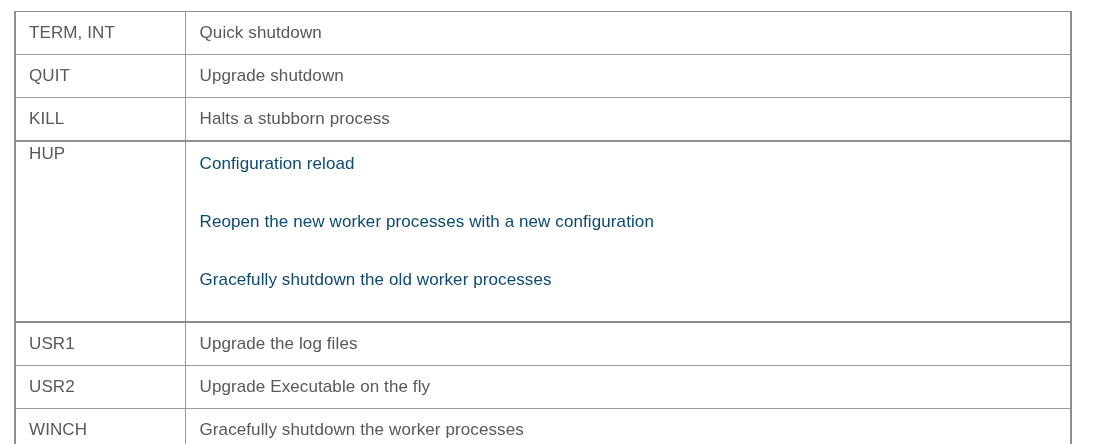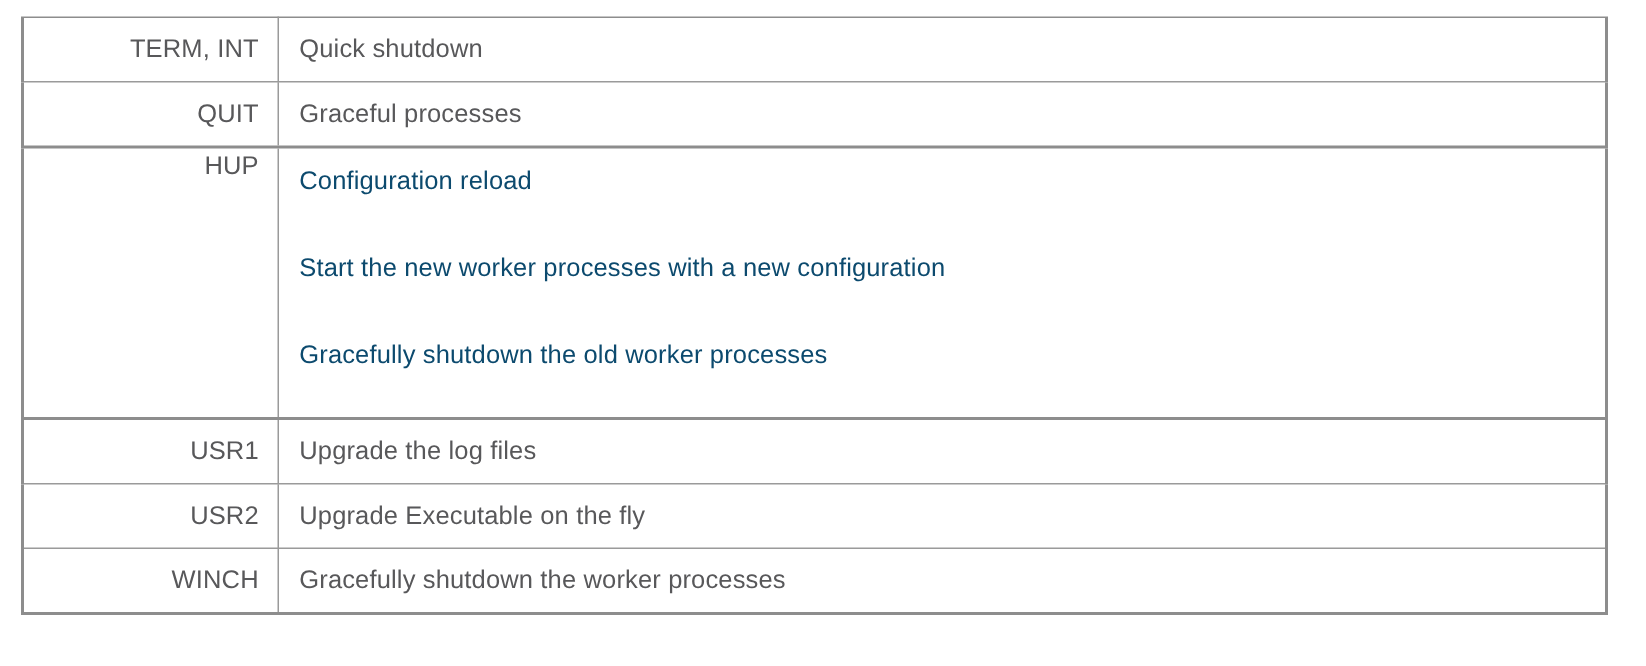--- a/index.html
+++ b/index.html
@@ -58,21 +58,20 @@
   .cell-text {
     color: #58585a;
     font-size: 17px;
     line-height: 22px;
     letter-spacing: 0.1px;
     white-space: pre-wrap;
   }
 
   .cell-signal .cell-text {
     padding: 10px 12px 10px 13px;
-    text-align: right;
   }
 
   .cell-desc .cell-text {
     padding: 10px 28px 10px 14px;
   }
 
   
   tr.row-tall .cell-signal .cell-text { padding-top: 1px; }
   tr.row-tall .cell-desc  { padding-bottom: 0; }
 
@@ -111,33 +110,41 @@
         <td class="cell-desc">
           <div class="cell-text">Quick shutdown</div>
         </td>
       </tr>
 
       <tr>
         <td class="cell-signal">
           <div class="cell-text">QUIT</div>
         </td>
         <td class="cell-desc">
-          <div class="cell-text">Graceful processes</div>
+          <div class="cell-text">Upgrade shutdown</div>
         </td>
       </tr>
 
+      <tr>
+        <td class="cell-signal">
+          <div class="cell-text">KILL</div>
+        </td>
+        <td class="cell-desc">
+          <div class="cell-text">Halts a stubborn process</div>
+        </td>
+      </tr>
 
       <tr class="row-tall">
         <td class="cell-signal">
           <div class="cell-text">HUP</div>
         </td>
         <td class="cell-desc">
           <ul class="para-list">
             <li>Configuration reload</li>
-            <li>Start the new worker processes with a new configuration</li>
+            <li>Reopen the new worker processes with a new configuration</li>
             <li>Gracefully shutdown the old worker processes</li>
           </ul>
         </td>
       </tr>
 
       <tr>
         <td class="cell-signal">
           <div class="cell-text">USR1</div>
         </td>
         <td class="cell-desc">

